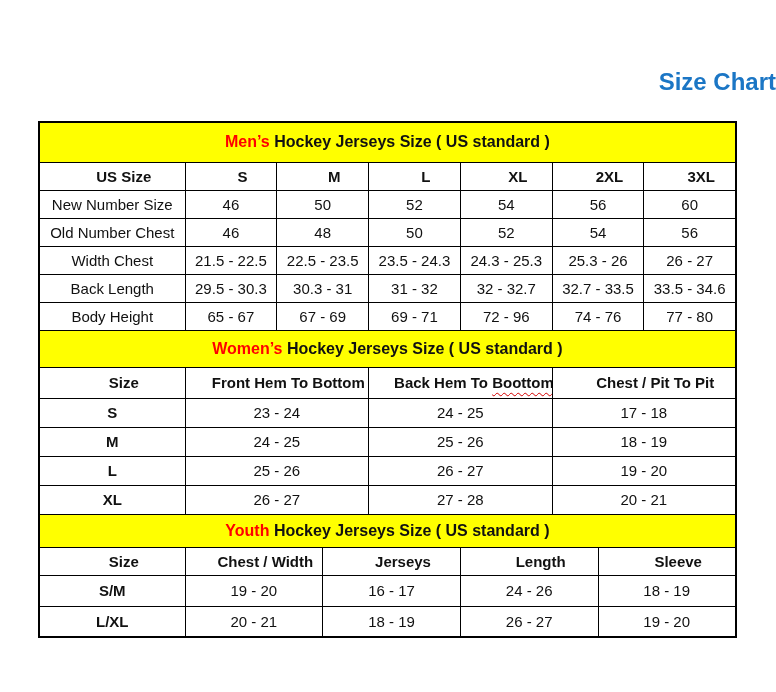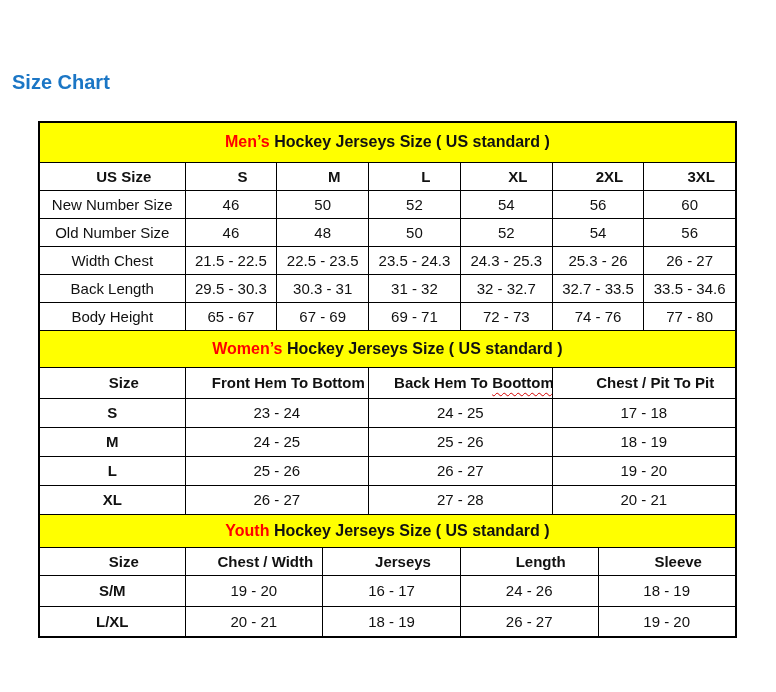--- a/index.html
+++ b/index.html
@@ -13,22 +13,22 @@
   html,body{margin:0;padding:0;}
   body{
     width:776px;height:692px;
     background:#FFFFFF;
     font-family:"Liberation Sans",sans-serif;
     color:var(--ink);
     overflow:hidden;
   }
   .page-title{
     margin:64px 0 0 12px;
-    text-align:left;
-    font-size:20px;
+    text-align:right;
+    font-size:24px;
     line-height:36px;
     font-weight:bold;
     color:var(--title-blue);
     letter-spacing:0px;
   }
   .chart-wrap{
     margin:21px 0 0 38px;
     width:697px;
   }
   table.size-chart{
@@ -103,21 +103,21 @@
         <tr>
           <td class="rowlabel">New Number Size</td>
           <td colspan="2">46</td>
           <td colspan="2">50</td>
           <td colspan="2">52</td>
           <td colspan="2">54</td>
           <td colspan="2">56</td>
           <td colspan="2">60</td>
         </tr>
         <tr>
-          <td class="rowlabel">Old Number Size</td>
+          <td class="rowlabel">Old Number Chest</td>
           <td colspan="2">46</td>
           <td colspan="2">48</td>
           <td colspan="2">50</td>
           <td colspan="2">52</td>
           <td colspan="2">54</td>
           <td colspan="2">56</td>
         </tr>
         <tr>
           <td class="rowlabel">Width Chest</td>
           <td colspan="2">21.5 - 22.5</td>
@@ -134,21 +134,21 @@
           <td colspan="2">31 - 32</td>
           <td colspan="2">32 - 32.7</td>
           <td colspan="2">32.7 - 33.5</td>
           <td colspan="2">33.5 - 34.6</td>
         </tr>
         <tr>
           <td class="rowlabel">Body Height</td>
           <td colspan="2">65 - 67</td>
           <td colspan="2">67 - 69</td>
           <td colspan="2">69 - 71</td>
-          <td colspan="2">72 - 73</td>
+          <td colspan="2">72 - 96</td>
           <td colspan="2">74 - 76</td>
           <td colspan="2">77 - 80</td>
         </tr>
       </tbody>
 
     <tbody>
       <tr class="band band-womens">
         <td colspan="13"><span class="hl">Women’s</span><span> Hockey Jerseys Size ( US standard )</span></td>
       </tr>
       <tr class="colhead colhead-womens">

